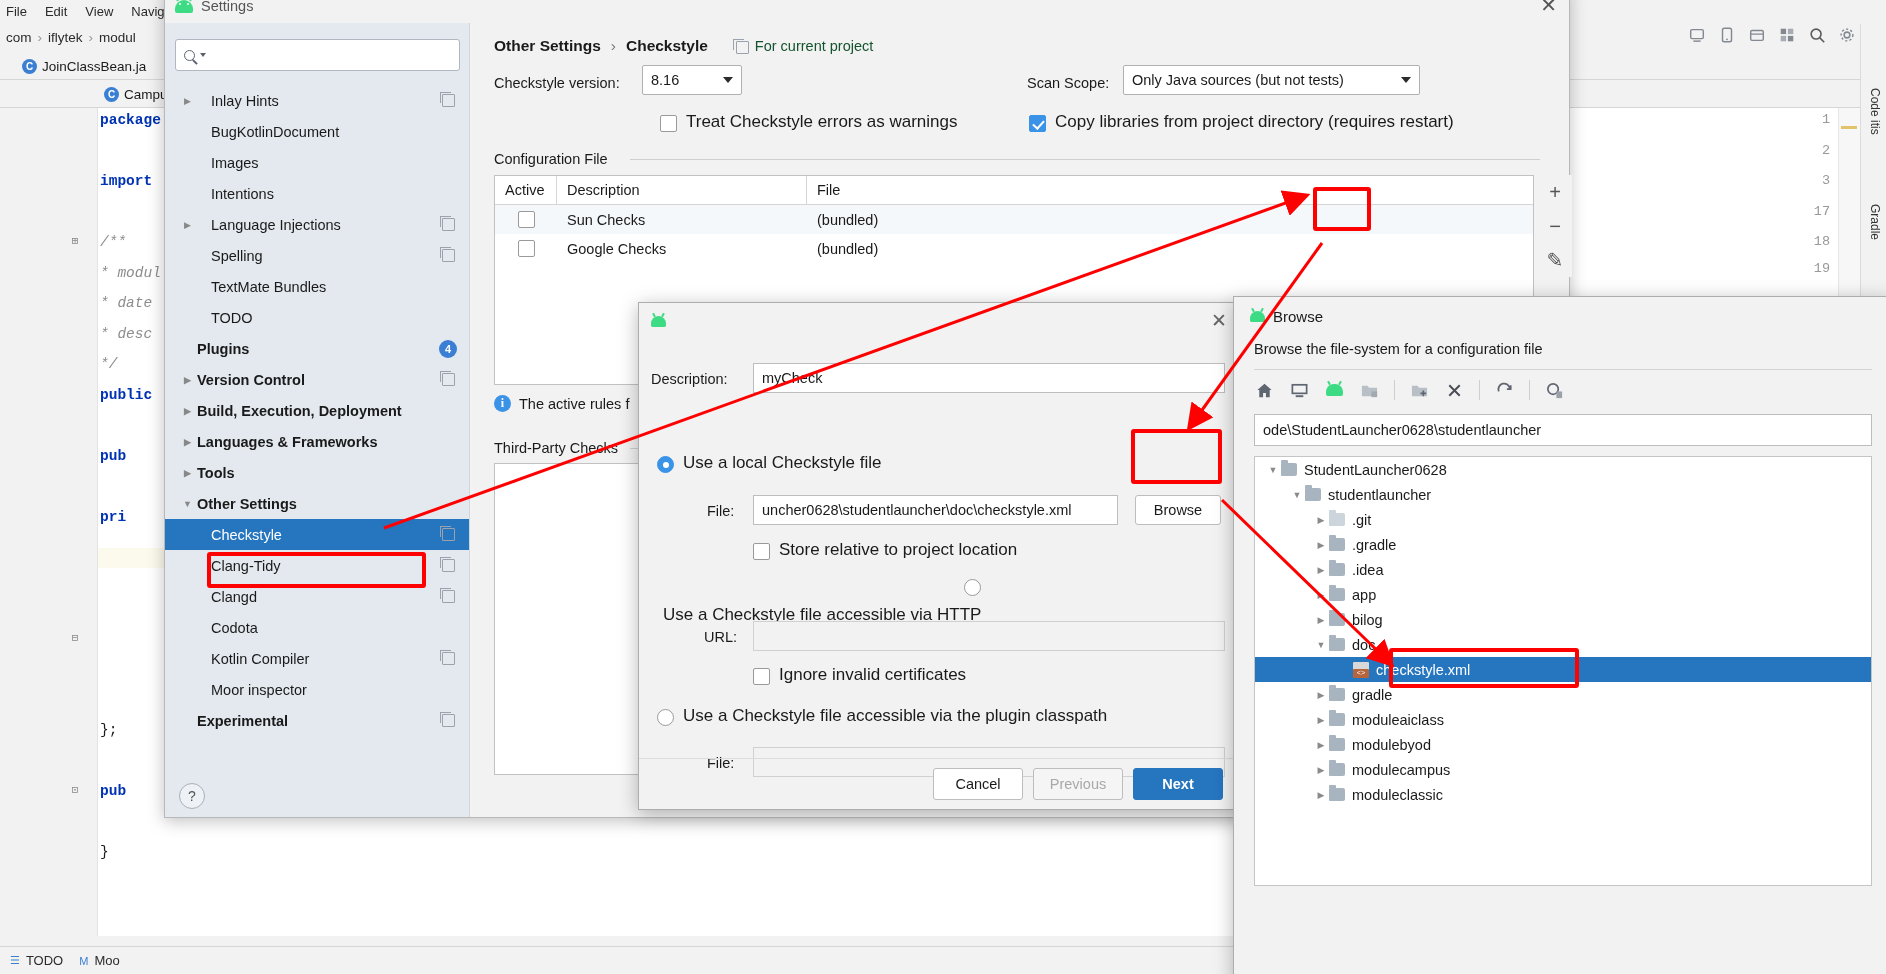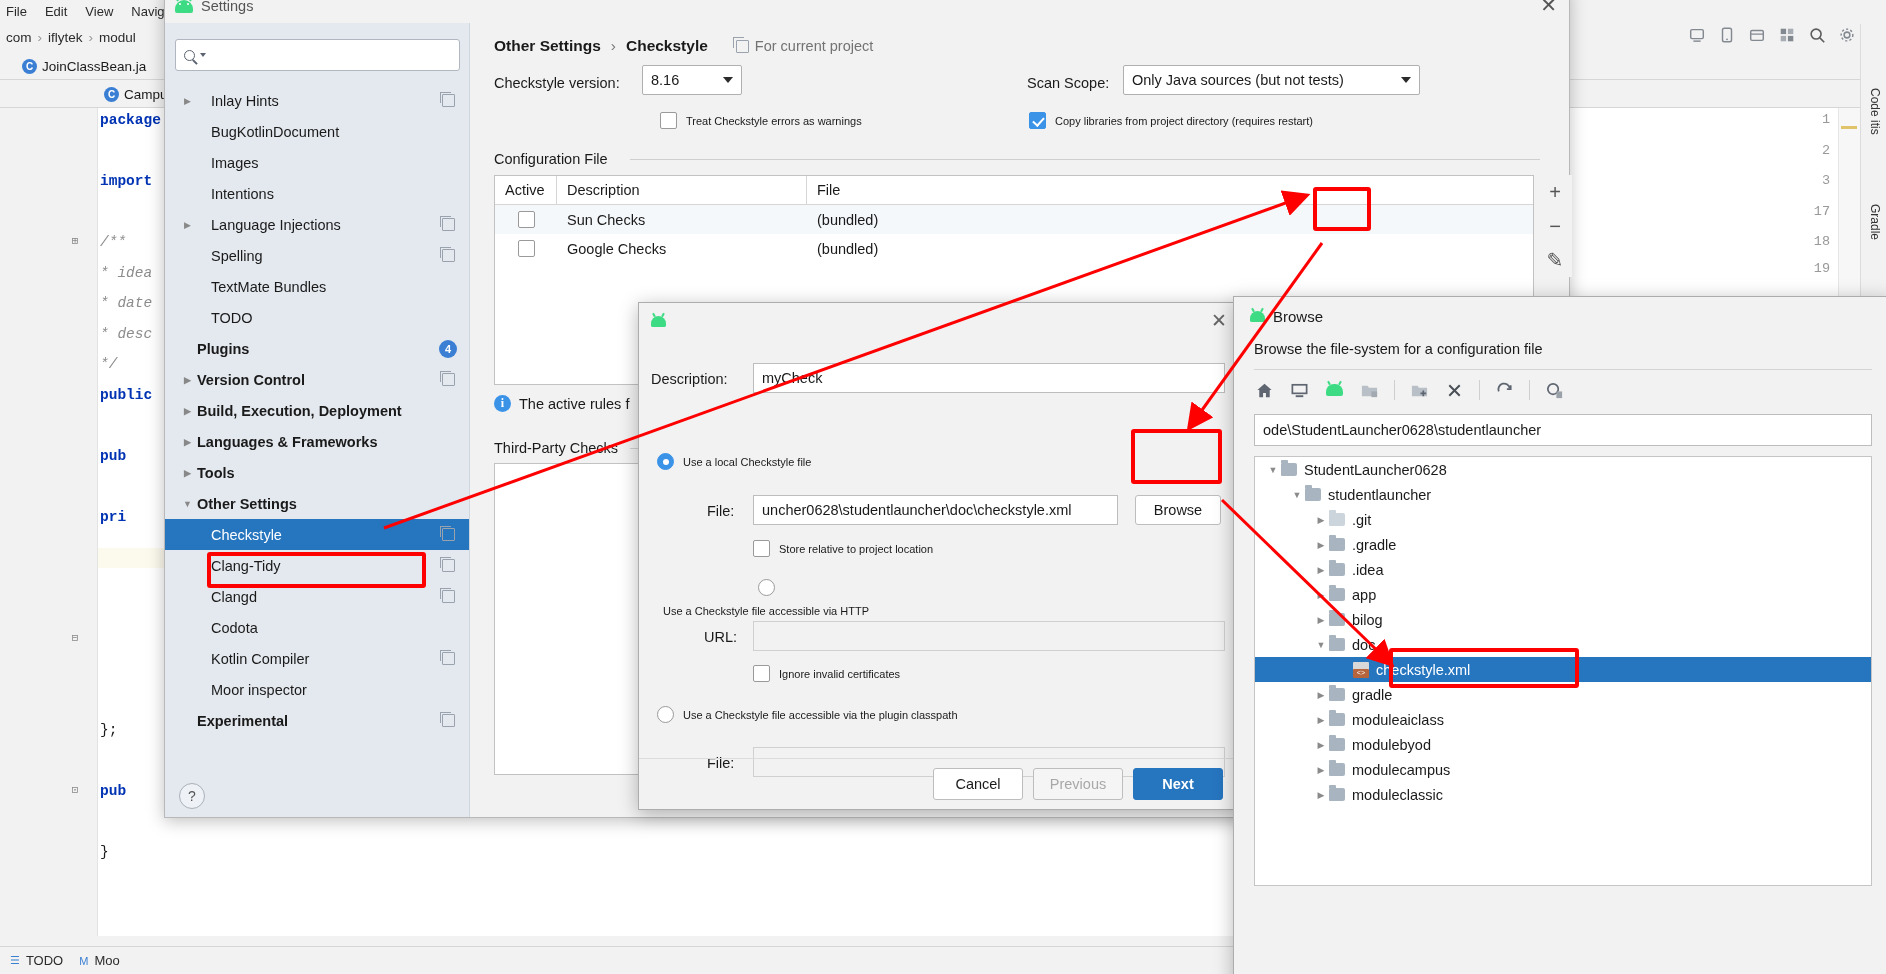--- a/index.html
+++ b/index.html
@@ -202,22 +202,22 @@
   .settings-right {
     position: absolute; top: 34px; left: 305px; right: 0; bottom: 0;
     background: #f2f2f2;
   }
   .page-head {
     position: absolute; top: 14px; left: 24px; display: flex;
     align-items: center; gap: 10px; font-size: 15.5px; font-weight: bold;
   }
   .ph-sep { color: #777; font-weight: normal; }
   .forproj {
-    display: flex; align-items: center; gap: 6px; margin-left: 18px;
-    color: #737373; font-weight: normal; font-size: 14.5px;
+    display: flex; align-items: flex-end; gap: 6px; margin-left: 18px;
+    color: #14532d; font-weight: normal; font-size: 14.5px;
   }
 
   .lbl { font-size: 14.5px; color: #1a1a1a; }
   .combo {
     background: #fff; border: 1px solid #b0b0b0; border-radius: 2px;
     height: 30px; display: flex; align-items: center;
     padding: 0 8px; justify-content: space-between; font-size: 14.5px;
   }
   .caret { width: 0; height: 0; border-left: 5px solid transparent;
            border-right: 5px solid transparent; border-top: 6px solid #2b2b2b; }
@@ -239,21 +239,21 @@
     width: 17px; height: 17px; border: 1.5px solid #9a9a9a;
     border-radius: 50%; background: #fff; display: inline-block; flex: 0 0 auto;
   }
   .rad.on {
     background: #3b93e8; border-color: #3b93e8; position: relative;
   }
   .rad.on::after {
     content: ""; position: absolute; left: 4.5px; top: 4.5px;
     width: 6px; height: 6px; border-radius: 50%; background: #fff;
   }
-  .chk-row { display: flex; align-items: center; gap: 9px; font-size: 11px; }
+  .chk-row { display: flex; align-items: flex-end; gap: 9px; font-size: 17px; }
 
   .group-title {
     position: absolute; font-size: 14.5px; color: #1a1a1a;
     background: #f2f2f2; padding-right: 8px;
   }
   .group-rule { position: absolute; height: 1px; background: #cfcfcf; }
 
   .cfg-table {
     position: absolute; background: #fff; border: 1px solid #c2c2c2;
   }
@@ -470,21 +470,21 @@
     <div id="code-area">
         <div class="lineno" style="top: 4px;">1</div>
         <div class="codeline kw" style="top: 4px;">package</div>
         <div class="lineno" style="top: 34.5px;">2</div>
         <div class="lineno" style="top: 65px;">3</div>
         <div class="codeline kw" style="top: 65px;">import</div>
         <div class="lineno" style="top: 95.5px;">17</div>
         <div class="lineno" style="top: 126px;">18</div>
         <div class="codeline cmt" style="top: 126px;">/**</div>
         <div class="lineno" style="top: 153px;">19</div>
-        <div class="codeline cmt" style="top: 156.5px;">* idea</div>
+        <div class="codeline cmt" style="top: 156.5px;">* modul</div>
         <div class="lineno" style="top: 187px;">20</div>
         <div class="codeline cmt" style="top: 187px;">* date</div>
         <div class="lineno" style="top: 217.5px;">21</div>
         <div class="codeline cmt" style="top: 217.5px;">* desc</div>
         <div class="lineno" style="top: 248px;">22</div>
         <div class="codeline cmt" style="top: 248px;">*/</div>
         <div class="lineno" style="top: 278.5px;">23</div>
         <div class="codeline kw" style="top: 278.5px;">public</div>
         <div class="lineno" style="top: 309px;">24</div>
         <div class="lineno" style="top: 339.5px;">25</div>

